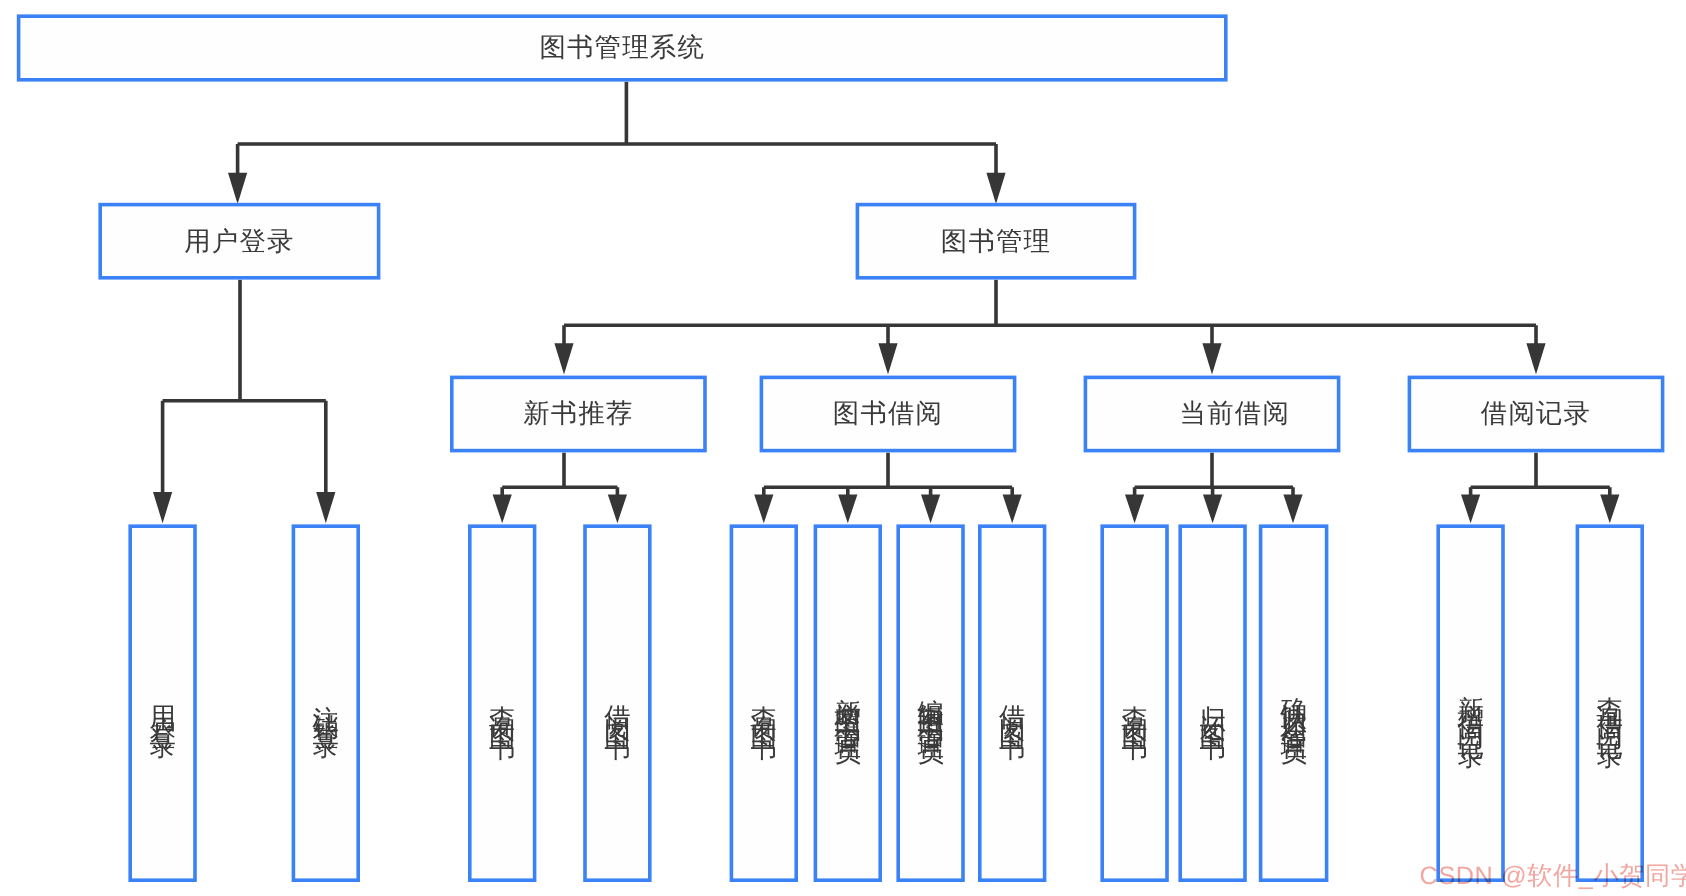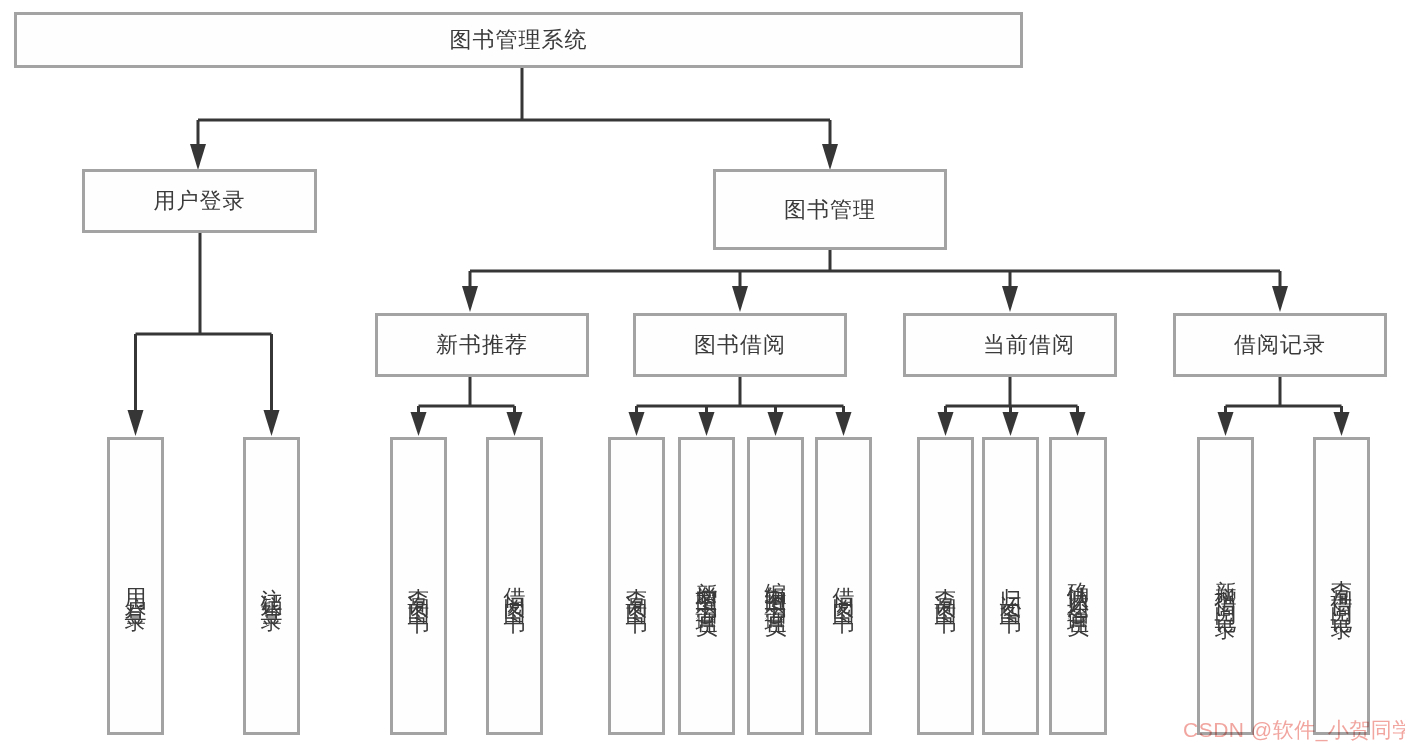--- a/index.html
+++ b/index.html
@@ -3,21 +3,21 @@
 <meta charset="utf-8">
 <style>
   html,body { margin:0; padding:0; background:#ffffff; }
   .stage {
     position:relative; width:1405px; height:747px; background:#ffffff;
     font-family:"Liberation Sans", sans-serif; color:#333333; overflow:hidden;
   }
   .connectors { position:absolute; left:0; top:0; width:1405px; height:747px; pointer-events:none; }
   .box {
     position:absolute; box-sizing:border-box;
-    border:3px solid #a3a3a3; background:#fefefe;
+    border:3px solid #3b82f6; background:#fefefe;
     display:flex; align-items:center; justify-content:center;
     font-size:22px; color:#3a3a3a; letter-spacing:1px;
   }
   .box .label { white-space:nowrap; }
   .vbox .label {
     writing-mode:vertical-rl; text-orientation:mixed;
     letter-spacing:8px; white-space:nowrap; line-height:1;
   }
   .watermark {
     position:absolute; left:1183px; top:716px;
@@ -62,21 +62,21 @@
     </g>
   </svg>
 
   <div class="box" style="left:14px; top:12px; width:1009px; height:56px;">
     <span class="label">图书管理系统</span>
   </div>
 
   <div class="box" style="left:82px; top:169px; width:235px; height:64px;">
     <span class="label">用户登录</span>
   </div>
-  <div class="box" style="left:713px; top:169px; width:234px; height:81px;">
+  <div class="box" style="left:713px; top:169px; width:234px; height:64px;">
     <span class="label">图书管理</span>
   </div>
 
   <div class="box" style="left:363px; top:313px; width:214px; height:64px;margin-left:12px;">
     <span class="label">新书推荐</span>
   </div>
   <div class="box" style="left:633px; top:313px; width:214px; height:64px;">
     <span class="label">图书借阅</span>
   </div>
   <div class="box" style="left:903px; top:313px; width:214px; height:64px;padding-left:38px;">

